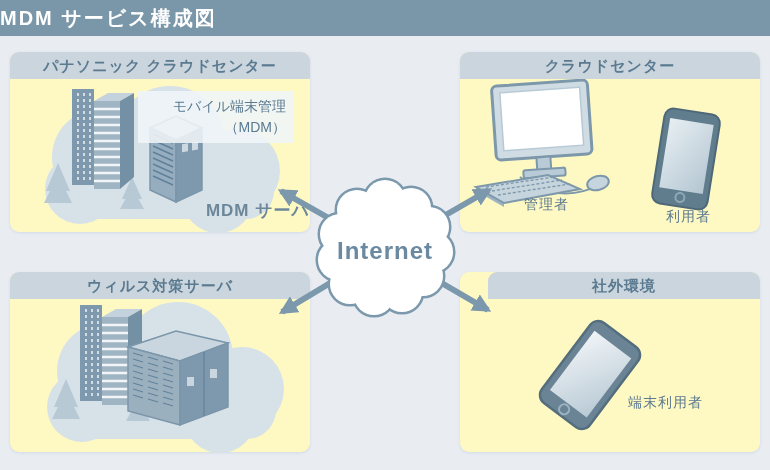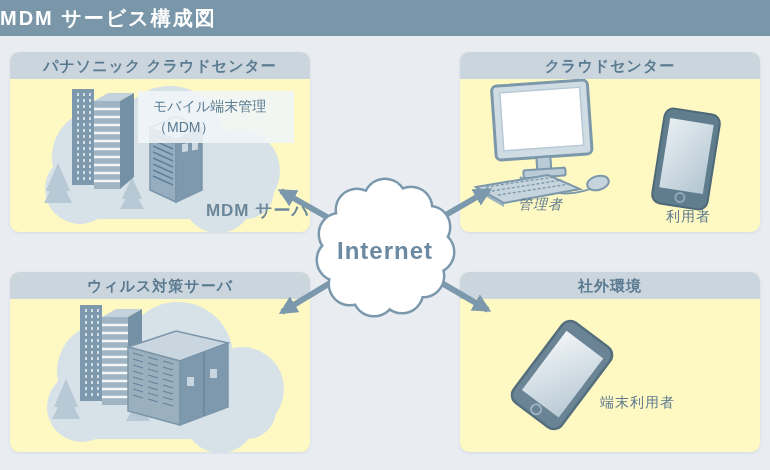--- a/index.html
+++ b/index.html
@@ -12,34 +12,34 @@
     font-size:20px; font-weight:bold; line-height:36px; letter-spacing:2px;
   }
 
   .panel {
     position:absolute; width:300px; height:180px; background:#fef9c3;
     border-radius:9px; box-shadow:0 1px 3px rgba(110,135,160,.18);
   }
   .panel.tl { left:10px;  top:52px; }
   .panel.tr { left:460px; top:52px; }
   .panel.bl { left:10px;  top:272px; }
-  .panel.br { left:460px; top:272px; }
+  .panel.br { left:460px; top:272px;padding-left:28px; }
 
   .panel-header {
     height:27px; line-height:27px; background:#cbd5dd; color:#5a7a90;
     font-size:15px; font-weight:bold; text-align:center;
     border-radius:9px 9px 0 0; letter-spacing:1px;
   }
   .panel-body { position:relative; width:300px; height:153px; border-radius:0 0 9px 9px; overflow:hidden; }
   .panel-body svg { position:absolute; left:0; top:0; }
 
   .mdm-tag {
-    position:absolute; right:16px; top:12px; width:156px; padding:5px 15px;
+    position:absolute; right:16px; top:12px; width:156px; padding:5px 8px;
     background:rgba(240,245,248,.88); color:#597a91;
-    font-size:14px; line-height:1.5; text-align:left;
+    font-size:14px; line-height:1.5; text-align:right;
   }
 
   .caption {
     position:absolute; color:#6c8799; font-weight:bold; font-size:17px;
     letter-spacing:1px; text-align:right;
   }
   .caption.big { left:0; width:300px; top:120px; }
   .caption.small { font-size:14px; font-weight:normal; color:#5d7a8f; width:auto; }
 
   .overlay { position:absolute; left:240px; top:140px; width:300px; height:230px; pointer-events:none; }
@@ -144,21 +144,21 @@
             <line x1="22" y1="112" x2="94" y2="101"></line>
           </g>
           <ellipse cx="122" cy="100" rx="11" ry="7" fill="#c6d4dd" stroke="#7d98ab" stroke-width="2" transform="rotate(-14 122 100)"></ellipse>
         </g>
         <g transform="translate(198,32) rotate(9 28 48)">
           <rect width="56" height="96" rx="9" fill="#607d8e" stroke="#4e6877" stroke-width="2"></rect>
           <rect x="6" y="10" width="44" height="70" fill="url(#gScreenTR)"></rect>
           <circle cx="28" cy="87" r="4.5" fill="none" stroke="#8fa8b6" stroke-width="2"></circle>
         </g>
       </svg>
-      <div class="caption small" style="left:58px; top:117px;font-style:italic;">管理者</div>
+      <div class="caption small" style="left:64px; top:117px;">管理者</div>
       <div class="caption small" style="left:206px; top:129px;">利用者</div>
     </div>
   </section>
 
   <section class="panel bl">
     <div class="panel-header">ウィルス対策サーバ</div>
     <div class="panel-body">
       <svg width="300" height="153" viewBox="0 0 300 153">
         <g fill="#d7e1e8">
           <circle cx="95" cy="72" r="48"></circle>

